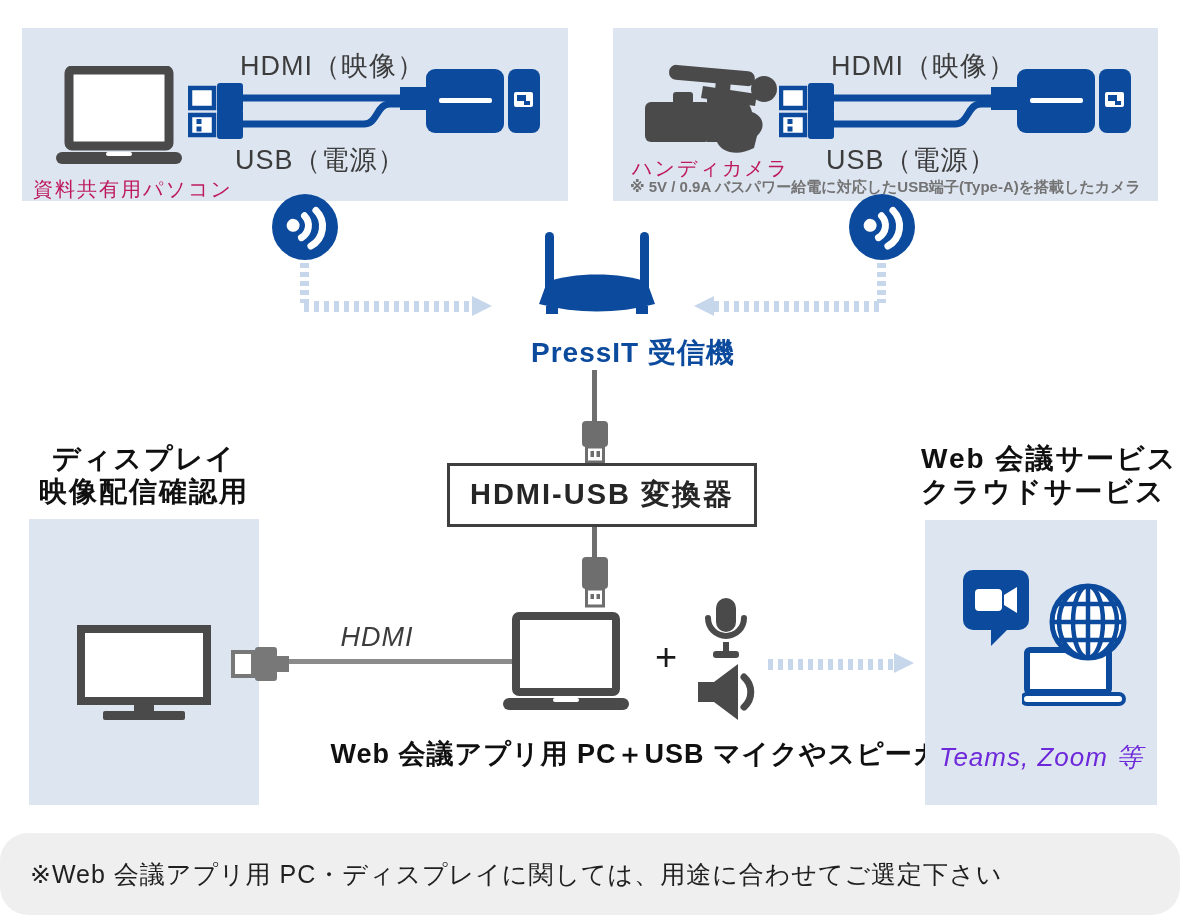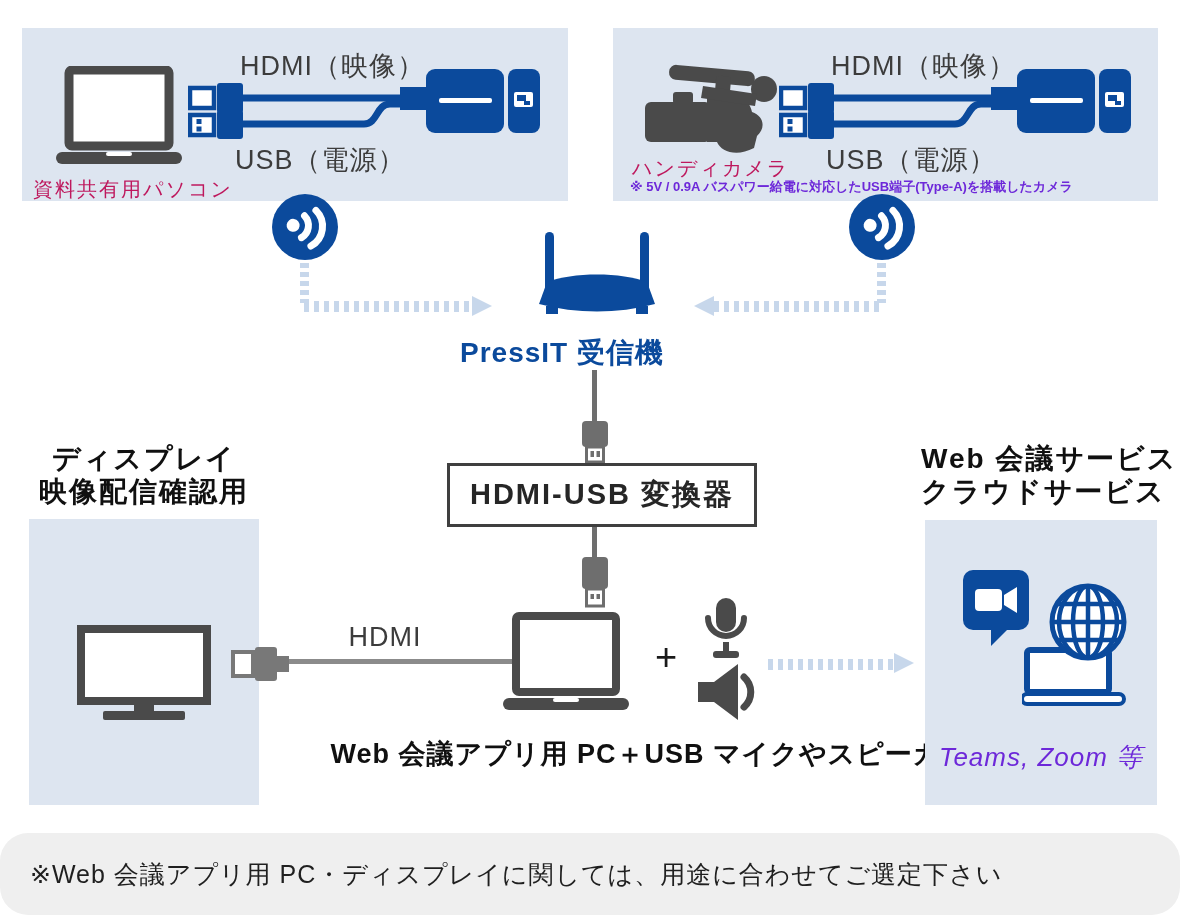--- a/index.html
+++ b/index.html
@@ -4,22 +4,22 @@
 <style>
   html,body{margin:0;padding:0;background:#ffffff;}
   .stage{
     position:relative;width:1180px;height:915px;background:#ffffff;
     font-family:"Liberation Sans","DejaVu Sans",sans-serif;overflow:hidden;
   }
   .abs{position:absolute;}
   .panel{background:#dde5f0;}
   .cable-label{font-size:27px;color:#3c3c3c;letter-spacing:1px;text-align:center;white-space:nowrap;}
   .device-label{font-size:20px;color:#be185d;letter-spacing:2px;white-space:nowrap;}
-  .small-note{font-size:13px;font-weight:600;color:#6d28d9;white-space:nowrap;}
-  .receiver-label{font-size:28px;font-weight:bold;color:#0b4a9c;letter-spacing:1px;text-align:left;white-space:nowrap;}
+  .small-note{font-size:15px;font-weight:600;color:#737373;white-space:nowrap;}
+  .receiver-label{font-size:28px;font-weight:bold;color:#0b4a9c;letter-spacing:1px;text-align:right;white-space:nowrap;}
   .converter-box{
     background:#ffffff;border:3px solid #3f3f3f;display:flex;align-items:center;justify-content:center;
   }
   .converter-label{font-size:29px;font-weight:600;color:#262626;letter-spacing:2px;white-space:nowrap;}
   .section-title{font-size:28px;font-weight:bold;color:#101010;letter-spacing:2px;line-height:33px;text-align:center;white-space:nowrap;}
   .hdmi-small{font-size:27px;color:#3c3c3c;letter-spacing:1px;text-align:center;}
   .plus-sign{font-size:38px;color:#1a1a1a;font-weight:400;}
   .caption{font-size:27px;font-weight:bold;color:#101010;letter-spacing:1px;text-align:center;white-space:nowrap;}
   .services-label{font-size:26px;color:#6d28d9;letter-spacing:1px;text-align:center;white-space:nowrap;font-style:italic;}
   .footer-bar{background:#efefef;display:flex;align-items:center;border-radius:28px;}
@@ -171,21 +171,21 @@
     <rect x="4" y="4" width="126" height="72" fill="#ffffff" stroke="#4a4a4a" stroke-width="8"></rect>
     <rect x="57" y="78" width="20" height="8" fill="#4a4a4a"></rect>
     <rect x="26" y="86" width="82" height="9" rx="2" fill="#4a4a4a"></rect>
   </svg>
   <svg class="abs" style="left:231px;top:644px;" width="62" height="40" viewBox="0 0 62 40">
     <rect x="2" y="8" width="20" height="24" fill="#ffffff" stroke="#787878" stroke-width="4"></rect>
     <rect x="24" y="3" width="22" height="34" rx="3" fill="#787878"></rect>
     <rect x="46" y="12" width="12" height="16" fill="#787878"></rect>
   </svg>
   <div class="abs hdmi-line" style="left:289px;top:659px;width:229px;height:5px;"></div>
-  <div class="abs hdmi-small" style="left:330px;top:622px;width:110px;">HDMI</div>
+  <div class="abs hdmi-small" style="left:322px;top:622px;width:110px;font-style:italic;">HDMI</div>
 
   <svg class="abs" style="left:503px;top:612px;" width="126" height="100" viewBox="0 0 126 100">
     <rect x="13" y="4" width="100" height="76" rx="3" fill="#ffffff" stroke="#4a4a4a" stroke-width="8"></rect>
     <rect x="0" y="86" width="126" height="12" rx="6" fill="#4a4a4a"></rect>
     <rect x="50" y="86" width="26" height="4" rx="2" fill="#ffffff"></rect>
   </svg>
   <div class="abs plus-sign" style="left:655px;top:636px;">+</div>
   <svg class="abs" style="left:700px;top:598px;" width="52" height="62" viewBox="0 0 52 62">
     <rect x="16" y="0" width="20" height="34" rx="10" fill="#4a4a4a"></rect>
     <path d="M8 20 a18 18 0 0 0 36 0" stroke="#4a4a4a" stroke-width="6" fill="none" stroke-linecap="round"></path>

